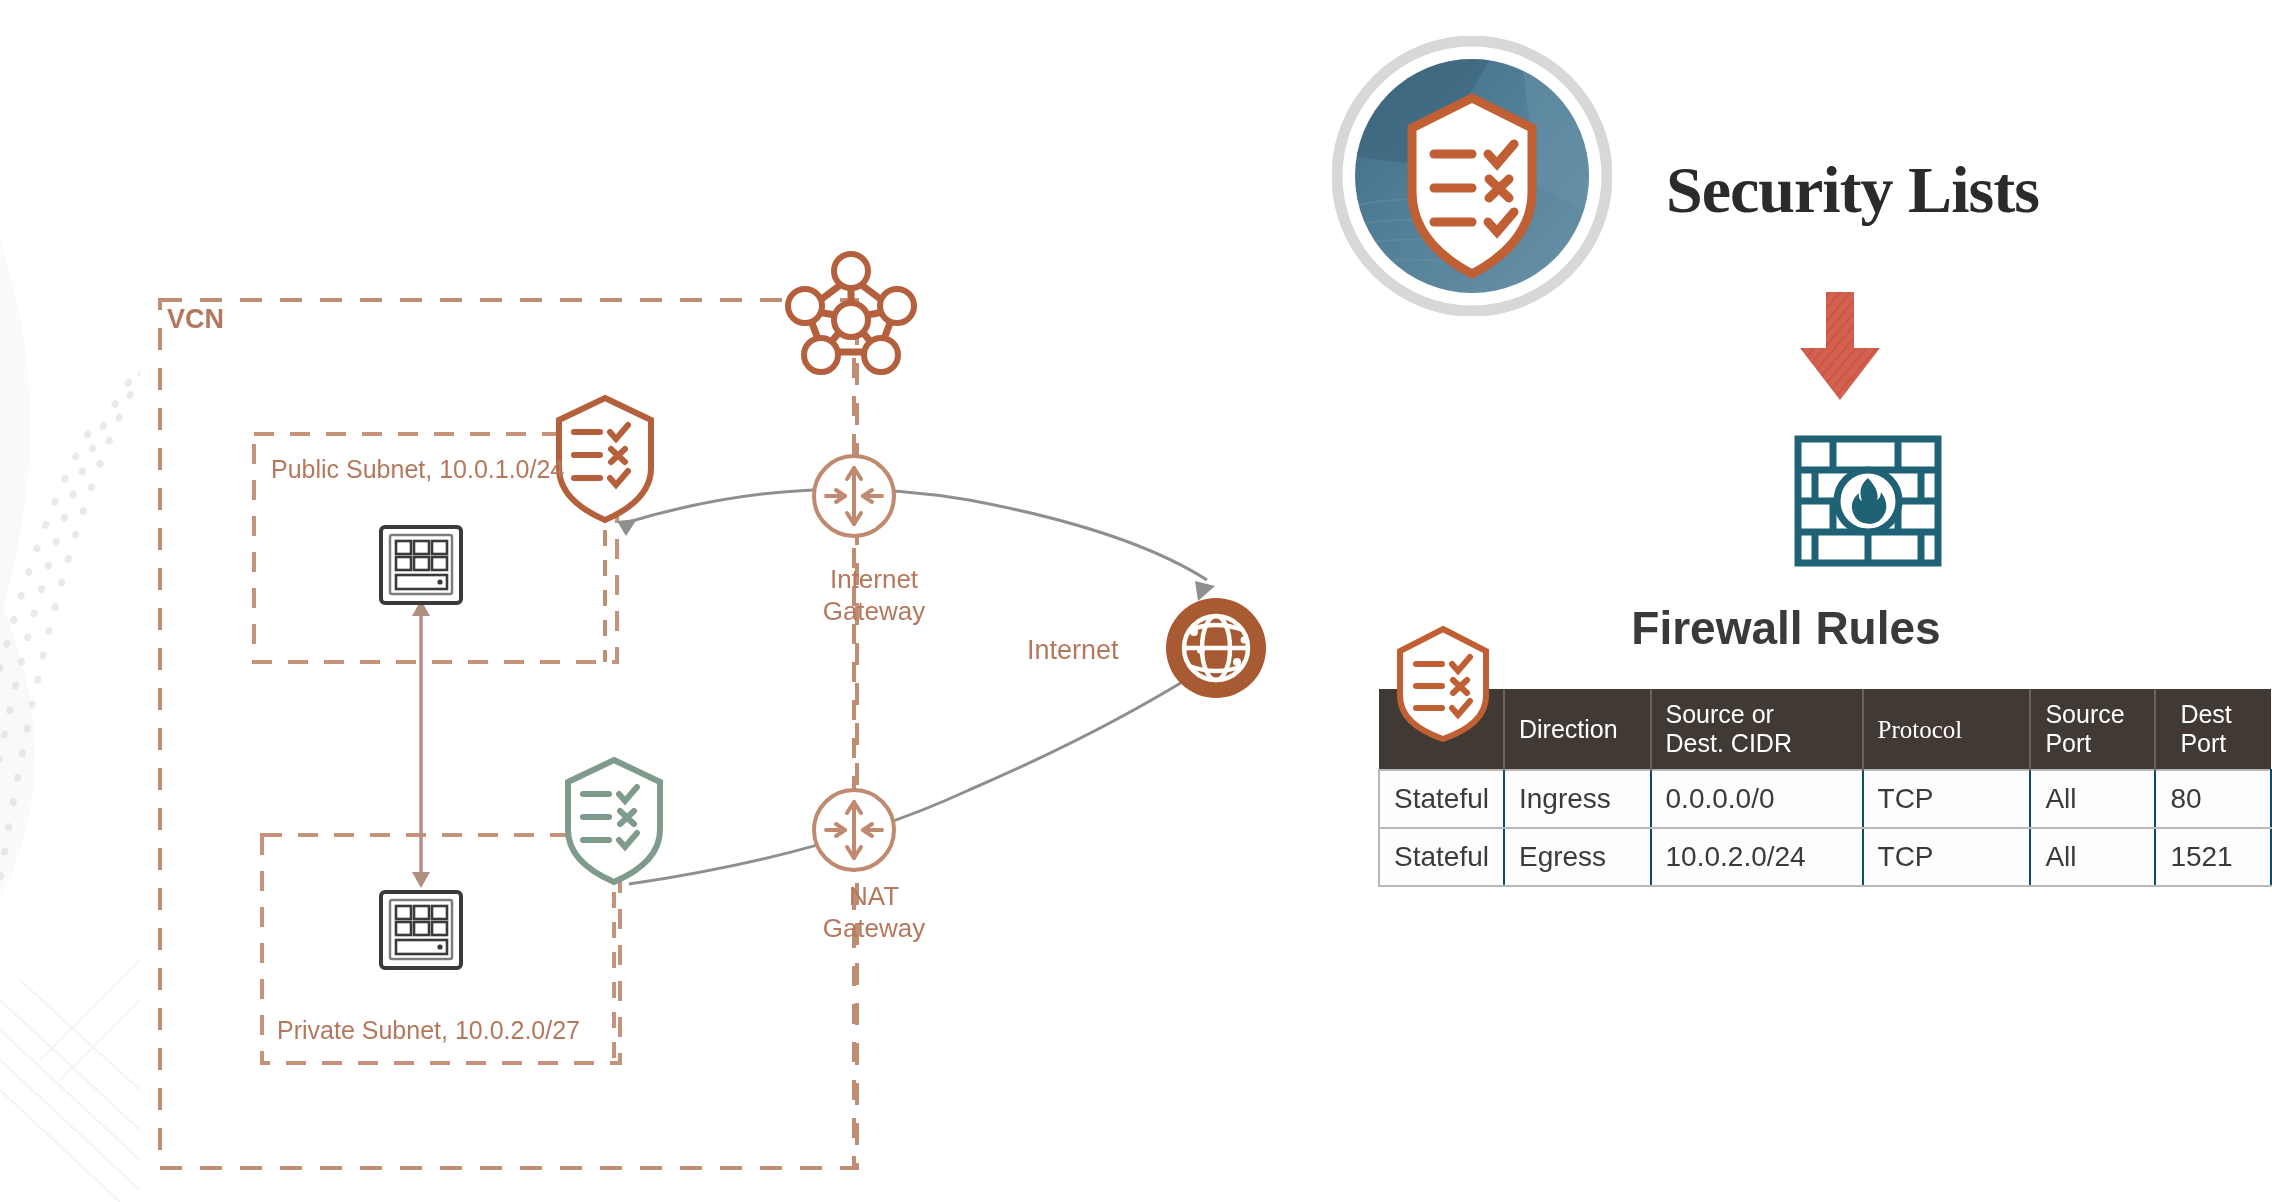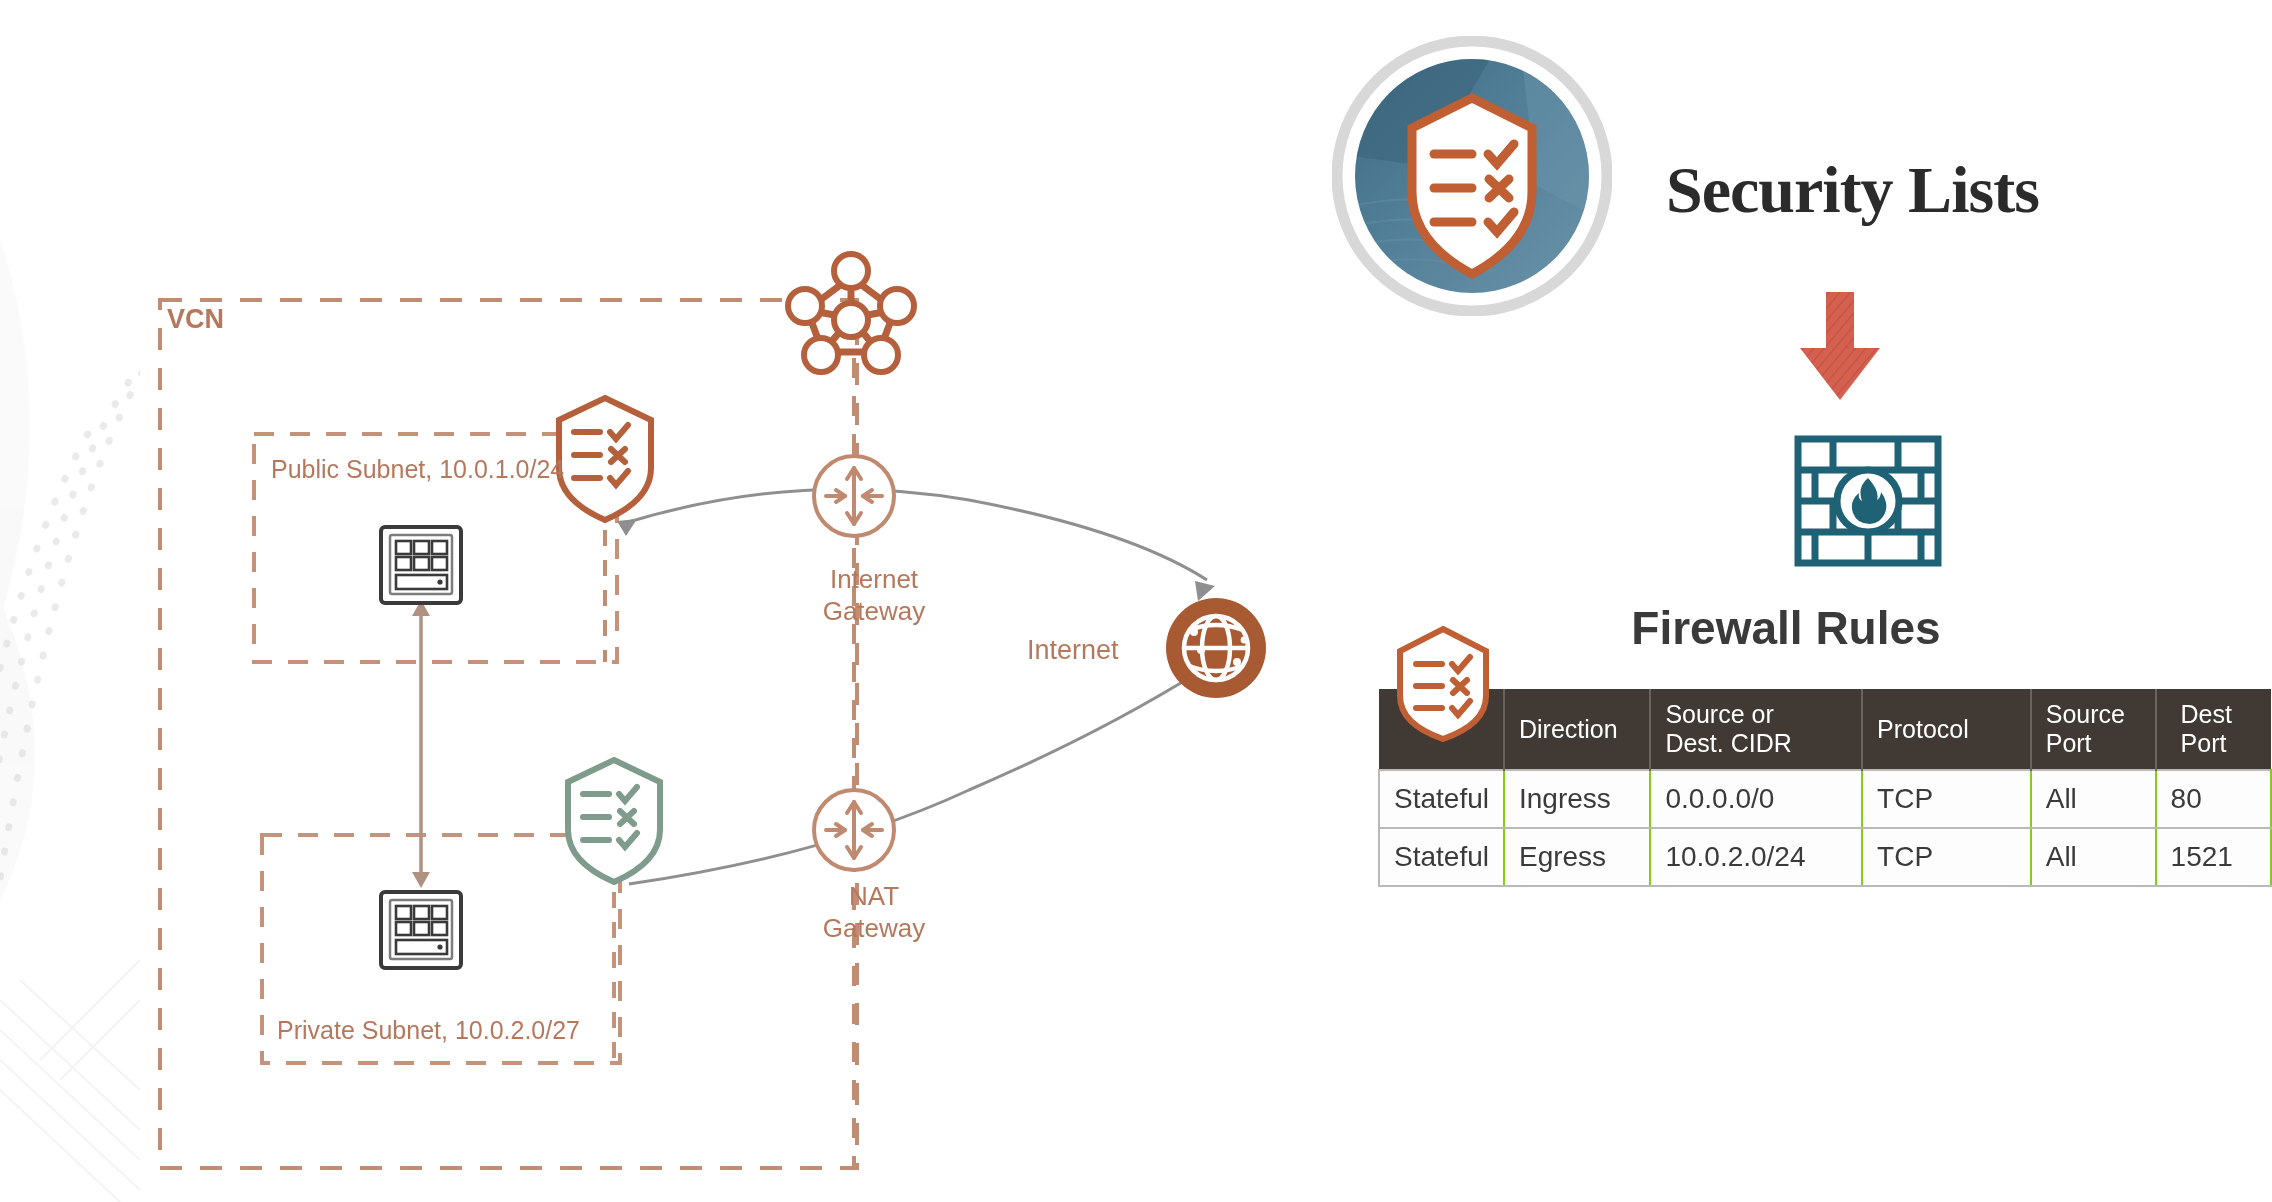--- a/index.html
+++ b/index.html
@@ -72,31 +72,31 @@
     padding: 11px 14px;
     vertical-align: middle;
     border-right: 2px solid #6b645e;
     line-height: 29px;
   }
   .rules-table th:last-child { border-right: none; padding-left: 24px; }
   .rules-table td {
     font-size: 28px;
     color: #3a3a3a;
     padding: 12px 14px;
-    border-right: 2px solid #84cc16;
+    border-right: 2px solid #0c4a6e;
     border-bottom: 2px solid #b9b9b9;
     background: #fdfdfd;
     white-space: nowrap;
   }
   .rules-table tr:first-of-type td { border-top: 2px solid #b9b9b9; }
   .rules-table td:first-child { border-left: 2px solid #b9b9b9; }
   .rules-table th.col-icon { width: 108px; padding: 0; }
   .col-dir  { width: 150px; }
   .col-cidr { width: 220px; }
-  .col-proto{ width: 178px; }
+  .col-proto{ width: 178px; font-family: Liberation Serif, serif; }
   .col-sport{ width: 128px; }
   .col-dport{ width: 120px; }
 
   .table-shield { position: absolute; left: 1394px; top: 624px; z-index: 5; }
 </style>
 </head>
 <body>
 
 <div id="stage">
 

